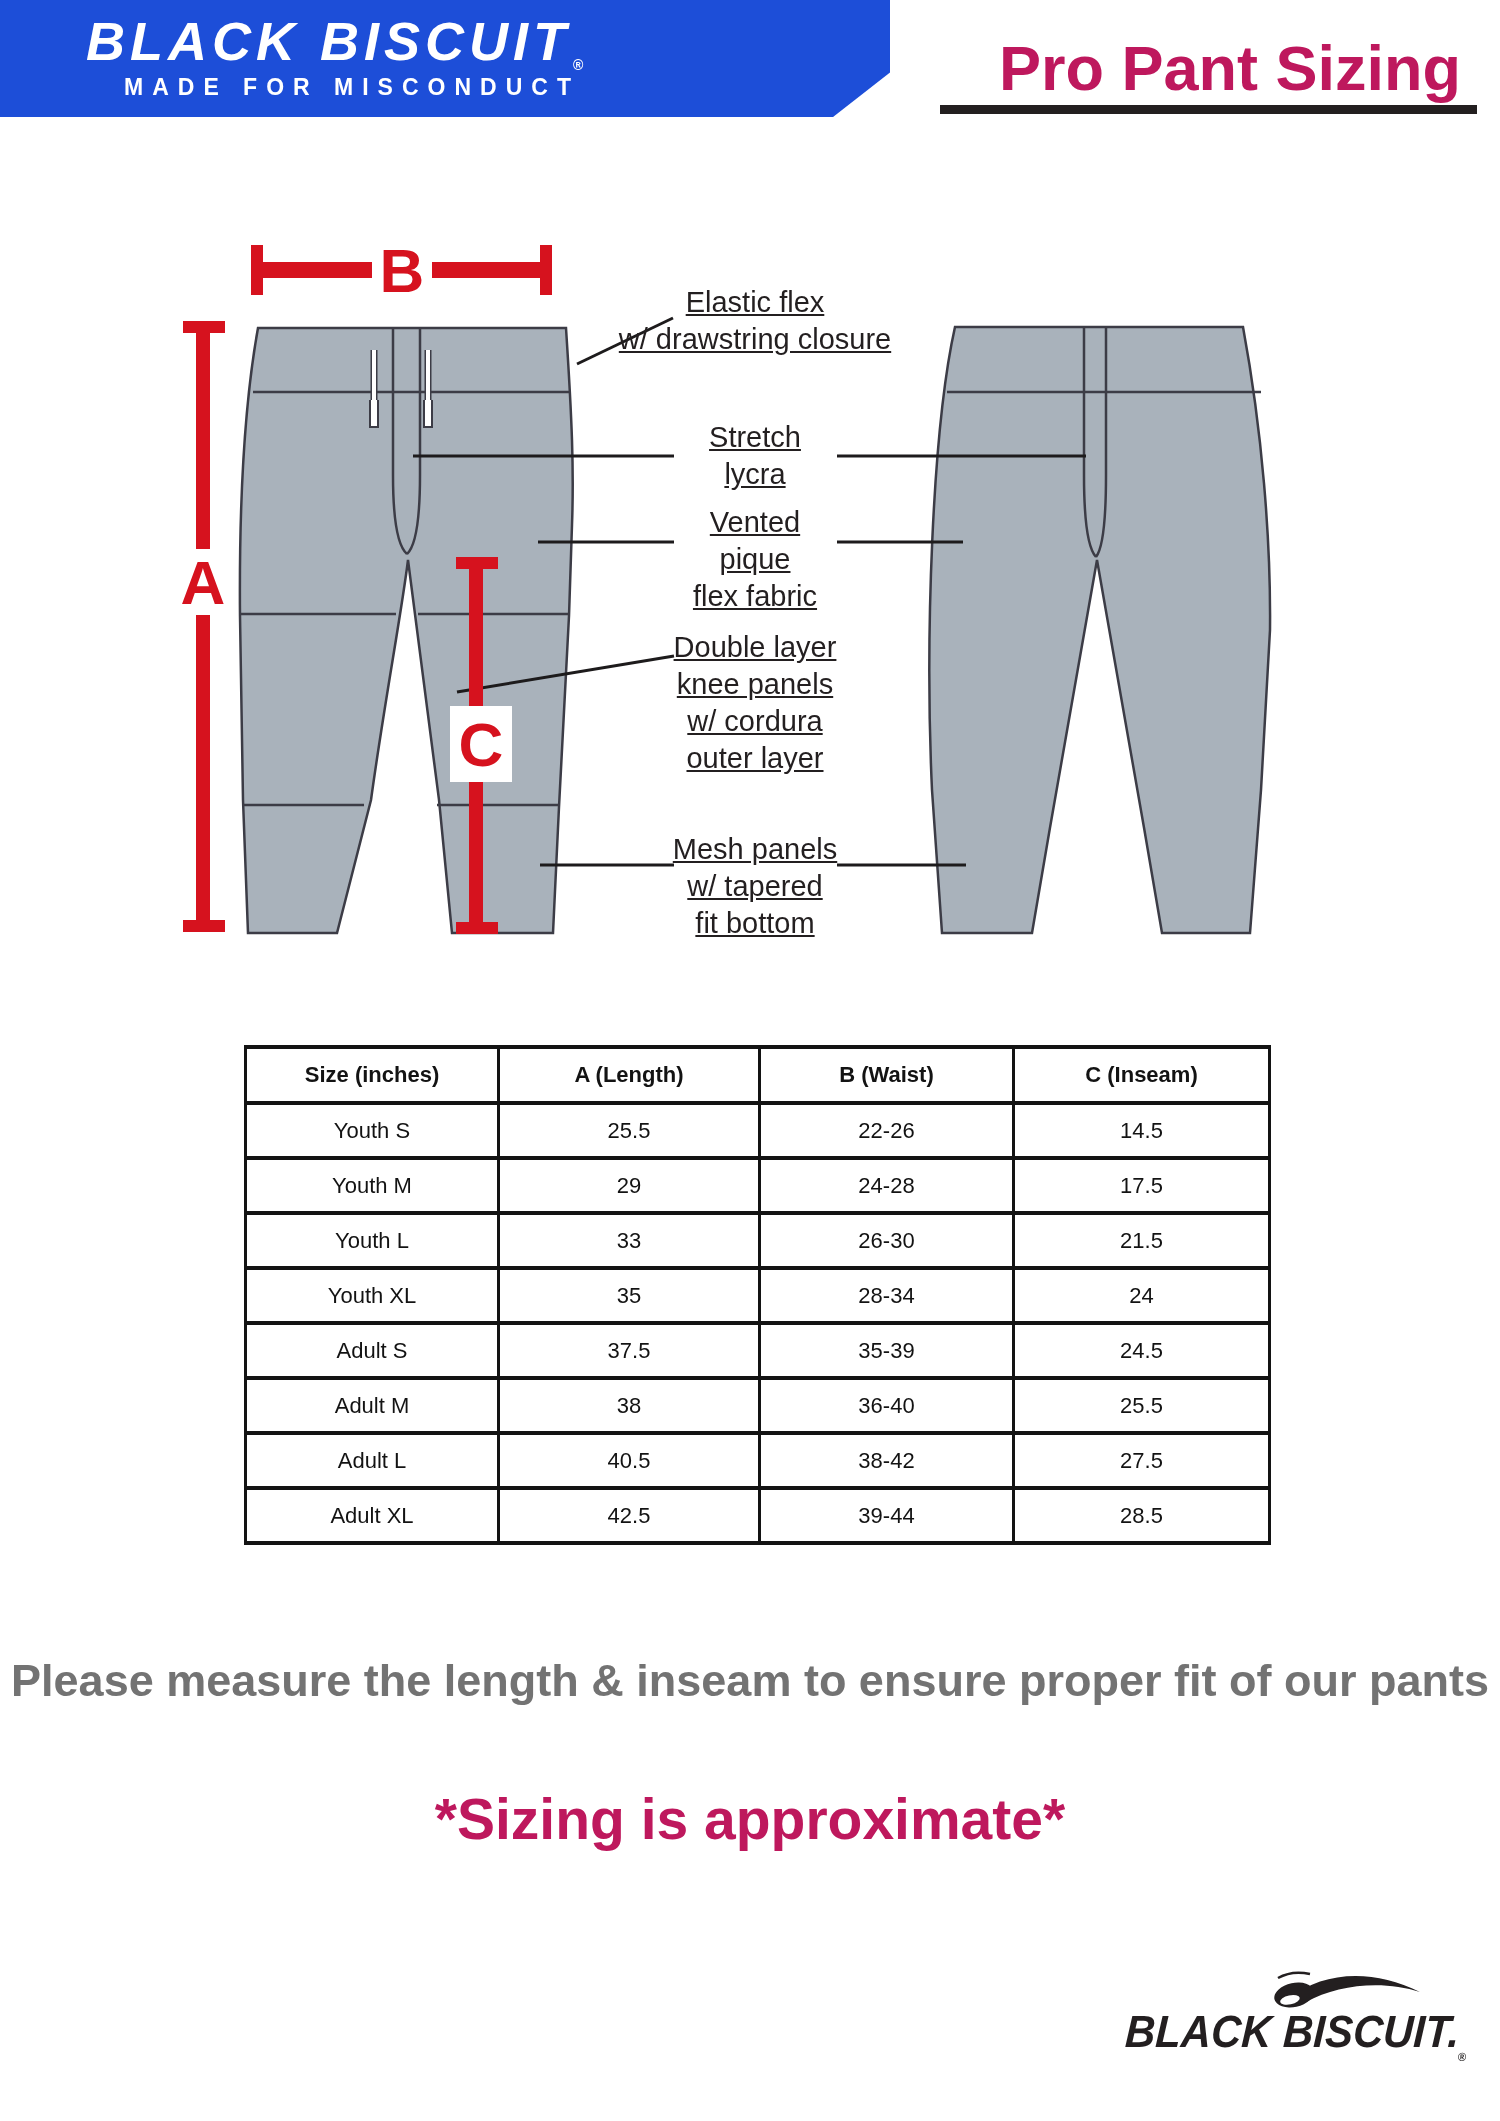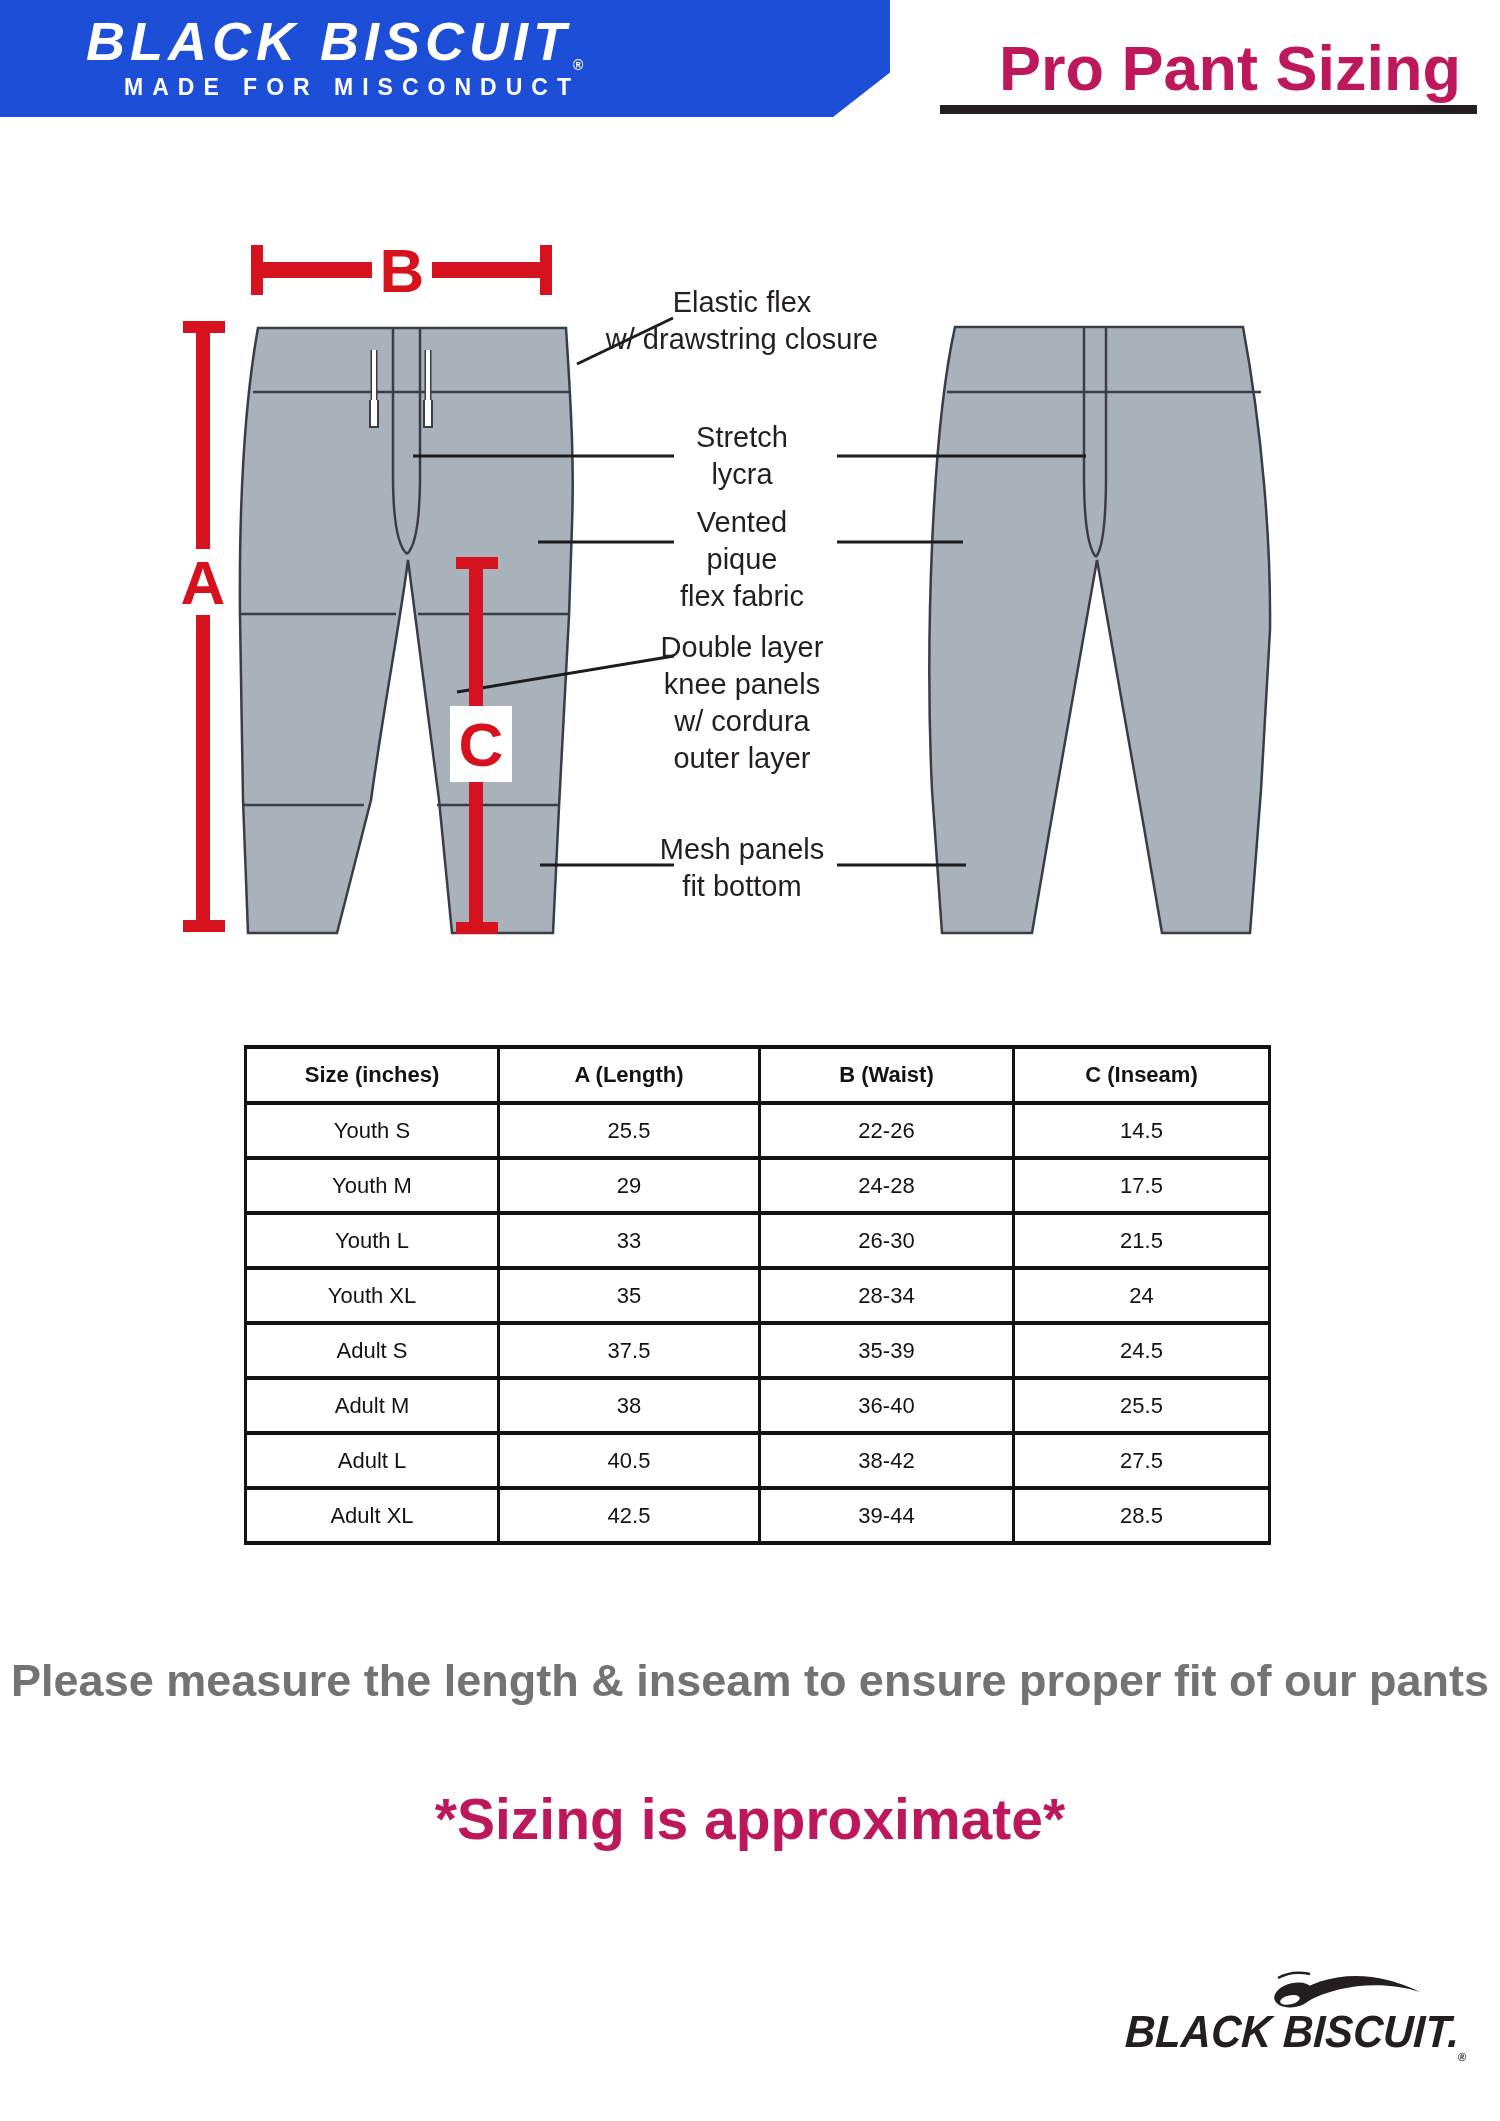--- a/index.html
+++ b/index.html
@@ -35,22 +35,22 @@
     background:#231f20;
   }
 
   
   .diagram-svg { position:absolute; left:0; top:0; width:1500px; height:1000px; }
   .dim-letter {
     position:absolute; width:70px; text-align:center;
     font-size:62px; font-weight:bold; color:#d6121e; line-height:66px;
   }
   .callout {
-    position:absolute; left:562px; width:360px; text-align:center;
-    font-size:29px; line-height:37px; color:#231f20;
+    position:absolute; left:575px; width:360px; text-align:center;
+    font-size:29px; line-height:37px; color:#231f20;text-decoration:underline;
   }
   .callout-elastic { top:284px; }
   .callout-stretch { top:419px; }
   .callout-vented  { top:504px; }
   .callout-knee    { top:629px; }
   .callout-mesh    { top:831px; }
 
   
   .size-table {
     position:absolute; left:244px; top:1045px; width:1024px;
@@ -175,20 +175,21 @@
   <div>flex fabric</div>
 </div>
 <div class="callout callout-knee">
   <div>Double layer</div>
   <div>knee panels</div>
   <div>w/ cordura</div>
   <div>outer layer</div>
 </div>
 <div class="callout callout-mesh">
   <div>Mesh panels</div>
+  <div>w/ tapered</div>
   <div>fit bottom</div>
 </div>
 
 <table class="size-table">
   <colgroup>
       <col style="width:253px">
       <col style="width:261px">
       <col style="width:254px">
       <col style="width:256px">
     </colgroup>

